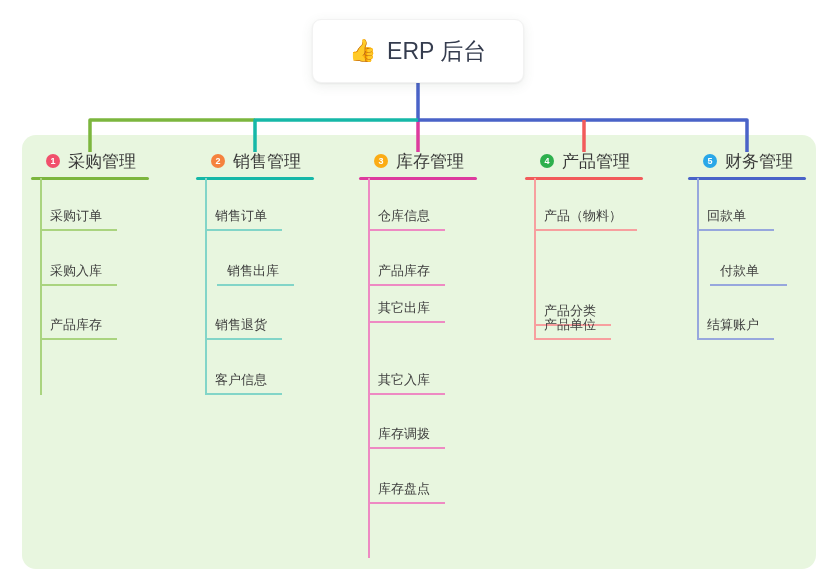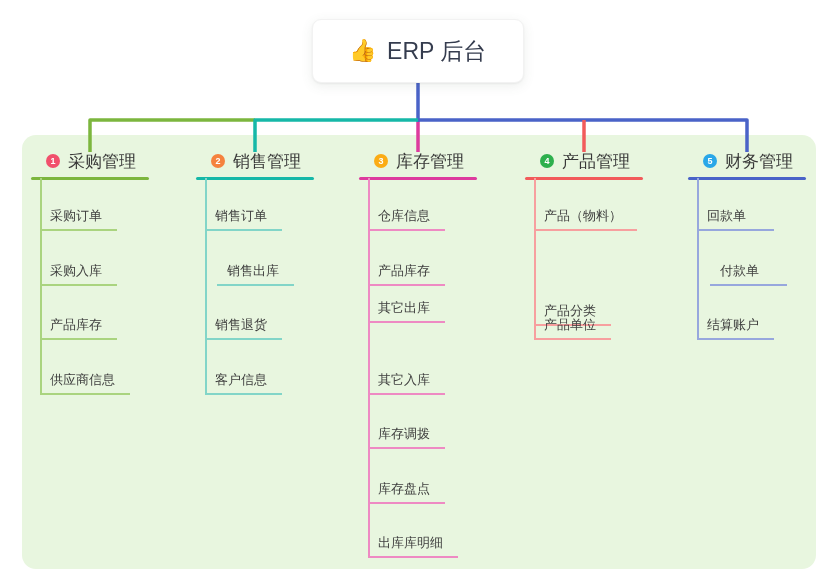--- a/index.html
+++ b/index.html
@@ -63,21 +63,20 @@
       <div class="branch" style="left: 31px;">
         <div class="branch-header">
           <span class="badge" style="background: rgb(241, 80, 108);">1</span>
           <span>采购管理</span>
         </div>
         <div class="branch-underline" style="background: rgb(124, 182, 62);"></div>
         <div class="child-vline" style="background: rgb(170, 212, 127); height: 216.5px;"></div>
         <div class="child-row" style="top: 62px; border-bottom-color: rgb(170, 212, 127);">采购订单</div>
         <div class="child-row" style="top: 116.5px; border-bottom-color: rgb(170, 212, 127);">采购入库</div>
         <div class="child-row" style="top: 171px; border-bottom-color: rgb(170, 212, 127);">产品库存</div>
-        <div class="child-row" style="top: 225.5px; border-bottom-color: rgb(170, 212, 127);">供应商信息</div>
       </div>
       <div class="branch" style="left: 196px;">
         <div class="branch-header">
           <span class="badge" style="background: rgb(245, 130, 62);">2</span>
           <span>销售管理</span>
         </div>
         <div class="branch-underline" style="background: rgb(22, 184, 168);"></div>
         <div class="child-vline" style="background: rgb(130, 213, 200); height: 216.5px;"></div>
         <div class="child-row" style="top: 62px; border-bottom-color: rgb(130, 213, 200);">销售订单</div>
         <div class="child-row" style="top: 116.5px; border-bottom-color: rgb(130, 213, 200); margin-left: 12px;">销售出库</div>
@@ -90,21 +89,20 @@
           <span>库存管理</span>
         </div>
         <div class="branch-underline" style="background: rgb(221, 59, 158);"></div>
         <div class="child-vline" style="background: rgb(238, 138, 195); height: 380px;"></div>
         <div class="child-row" style="top: 62px; border-bottom-color: rgb(238, 138, 195);">仓库信息</div>
         <div class="child-row" style="top: 116.5px; border-bottom-color: rgb(238, 138, 195);">产品库存</div>
         <div class="child-row" style="top: 154px; border-bottom-color: rgb(238, 138, 195);">其它出库</div>
         <div class="child-row" style="top: 225.5px; border-bottom-color: rgb(238, 138, 195);">其它入库</div>
         <div class="child-row" style="top: 280px; border-bottom-color: rgb(238, 138, 195);">库存调拨</div>
         <div class="child-row" style="top: 334.5px; border-bottom-color: rgb(238, 138, 195);">库存盘点</div>
-        <div class="child-row" style="top: 389px; border-bottom-color: rgb(238, 138, 195);">出库库明细</div>
       </div>
       <div class="branch" style="left: 525px;">
         <div class="branch-header">
           <span class="badge" style="background: rgb(45, 176, 77);">4</span>
           <span>产品管理</span>
         </div>
         <div class="branch-underline" style="background: rgb(242, 91, 91);"></div>
         <div class="child-vline" style="background: rgb(247, 159, 159); height: 162px;"></div>
         <div class="child-row" style="top: 62px; border-bottom-color: rgb(247, 159, 159); text-align: right;">产品（物料）</div>
         <div class="child-row" style="top: 116.5px; border-bottom-color: rgb(247, 159, 159); margin-top: 40px;">产品分类</div>

